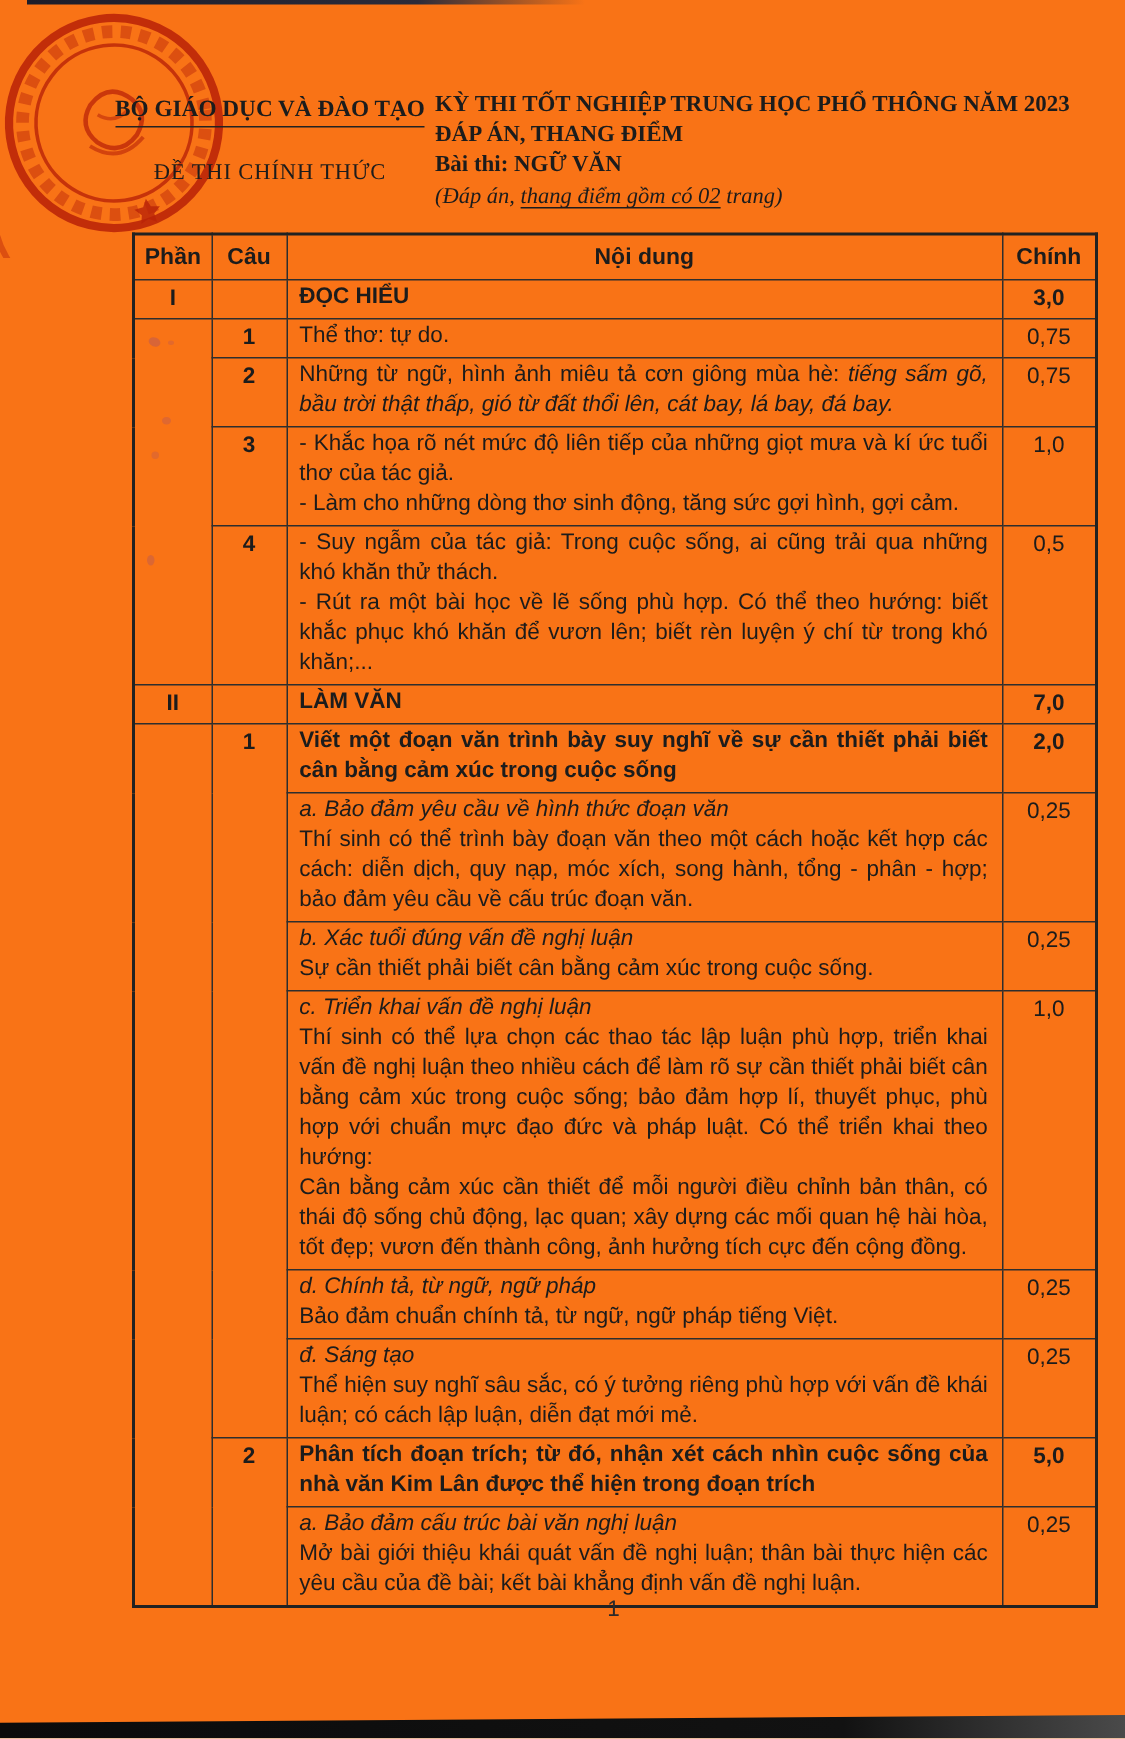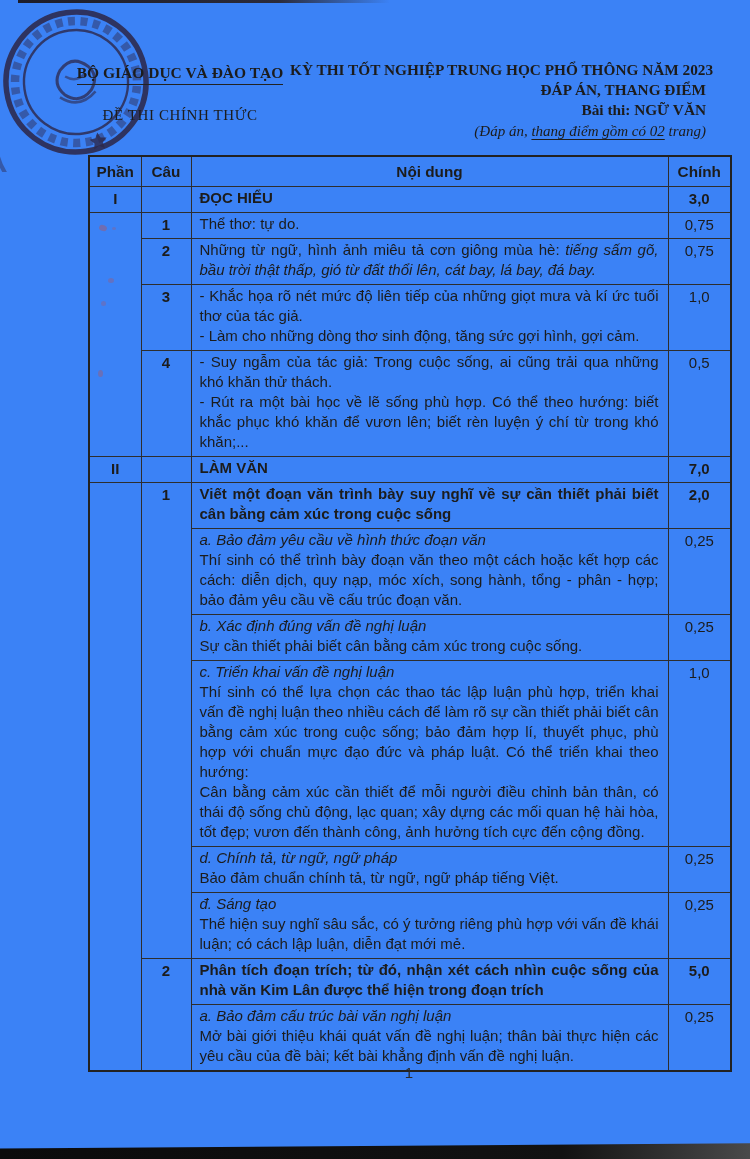--- a/index.html
+++ b/index.html
@@ -1,24 +1,24 @@
 <!DOCTYPE html>
 <html><head>
 <meta charset="utf-8">
 <style>
   html,body{margin:0;padding:0;background:#e9e9e9;}
-  .page{position:relative;width:750px;height:1159px;background:#3b82f6;overflow:hidden;
+  .page{position:relative;width:750px;height:1159px;background:#f97316;overflow:hidden;
         font-family:"Liberation Sans",sans-serif;color:#1c1c1c;}
   
   .hdr{font-family:"Liberation Serif",serif;}
   .hdr-left{position:absolute;left:70px;top:64px;width:220px;text-align:center;}
   .ministry{display:inline-block;font-weight:bold;font-size:15.5px;white-space:nowrap;
             border-bottom:1.6px solid #222;padding-bottom:2px;}
   .examtype{margin-top:22px;font-size:15px;letter-spacing:.6px;white-space:nowrap;}
-  .hdr-right{position:absolute;left:290px;top:60px;width:416px;text-align:right;line-height:20px;}
+  .hdr-right{position:absolute;left:290px;top:60px;width:416px;text-align:left;line-height:20px;}
   .hr-bold{font-weight:bold;font-size:15.3px;white-space:nowrap;}
   .hr-note{font-style:italic;font-size:15px;margin-top:1px;}
   .hr-note .ul{text-decoration:underline;text-underline-offset:3px;}
   
   .stamp{position:absolute;left:-14px;top:2px;mix-blend-mode:multiply;opacity:.92;}
   
   .top-sliver{position:absolute;top:0;left:18px;width:372px;height:3px;
               background:linear-gradient(90deg,#1d1d2a,#2b2b3a 70%,rgba(43,43,58,0));}
   .bottom-bar{position:absolute;left:0;bottom:0;width:750px;height:17px;
               background:linear-gradient(90deg,#0b0b0b 0%,#121212 75%,#4a4a4a 100%);
@@ -146,21 +146,21 @@
         </tr>
         <tr>
           <td class="c-content">
             <p class="para"><span class="it">a. Bảo đảm yêu cầu về hình thức đoạn văn</span></p>
             <p class="para"><span>Thí sinh có thể trình bày đoạn văn theo một cách hoặc kết hợp các cách: diễn dịch, quy nạp, móc xích, song hành, tổng - phân - hợp; bảo đảm yêu cầu về cấu trúc đoạn văn.</span></p>
           </td>
           <td class="c-score">0,25</td>
         </tr>
         <tr>
           <td class="c-content">
-            <p class="para"><span class="it">b. Xác định đúng vấn đề nghị luận</span></p>
+            <p class="para"><span class="it">b. Xác tuổi đúng vấn đề nghị luận</span></p>
             <p class="para"><span>Sự cần thiết phải biết cân bằng cảm xúc trong cuộc sống.</span></p>
           </td>
           <td class="c-score">0,25</td>
         </tr>
         <tr>
           <td class="c-content">
             <p class="para"><span class="it">c. Triển khai vấn đề nghị luận</span></p>
             <p class="para"><span>Thí sinh có thể lựa chọn các thao tác lập luận phù hợp, triển khai vấn đề nghị luận theo nhiều cách để làm rõ sự cần thiết phải biết cân bằng cảm xúc trong cuộc sống; bảo đảm hợp lí, thuyết phục, phù hợp với chuẩn mực đạo đức và pháp luật. Có thể triển khai theo hướng:</span></p>
             <p class="para"><span>Cân bằng cảm xúc cần thiết để mỗi người điều chỉnh bản thân, có thái độ sống chủ động, lạc quan; xây dựng các mối quan hệ hài hòa, tốt đẹp; vươn đến thành công, ảnh hưởng tích cực đến cộng đồng.</span></p>
           </td>

